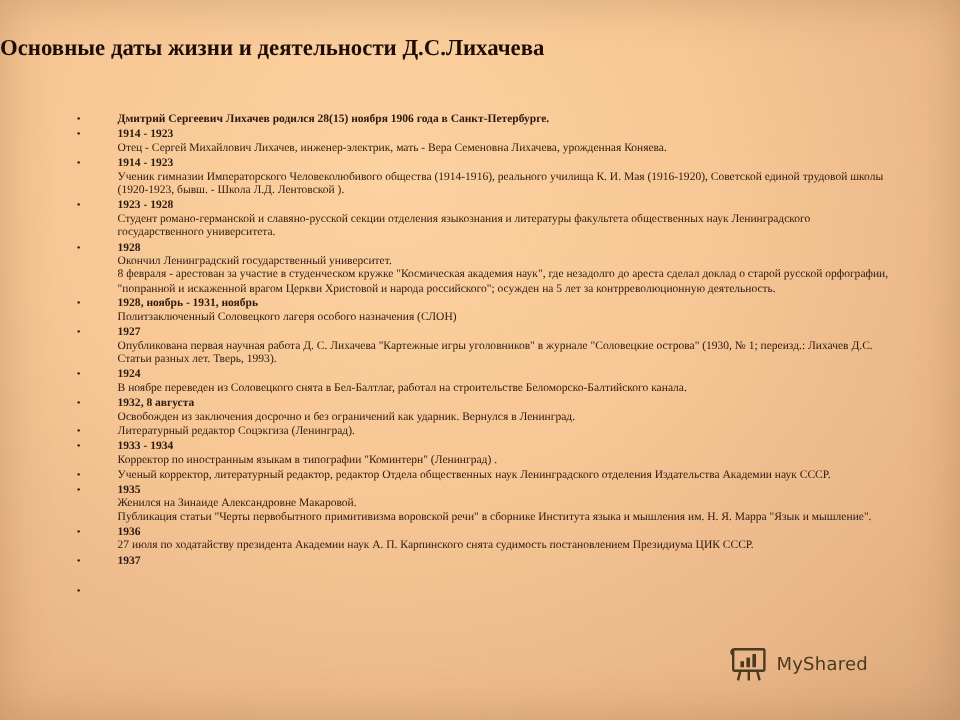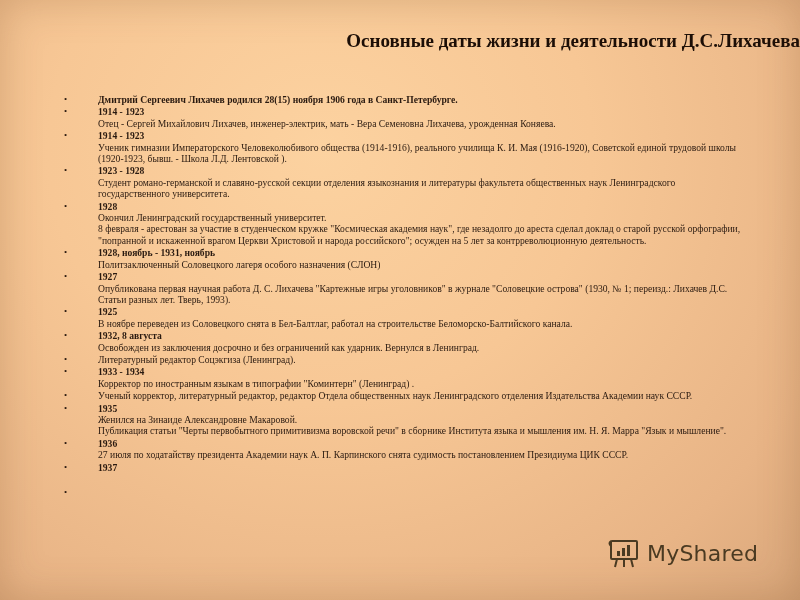--- a/index.html
+++ b/index.html
@@ -7,39 +7,39 @@
     width: 800px; height: 600px; overflow: hidden; position: relative;
     background: radial-gradient(ellipse at 40% 25%, #fcd2a0 0%, #f7c795 40%, #e8b486 80%, #d9a77b 100%);
     font-family: "Liberation Serif", serif;
     color: #2a1a10;
   }
   .frame {
     position: absolute; left: 0; top: 0; width: 800px; height: 600px;
     box-shadow: inset 0 0 40px rgba(120,70,30,0.25);
   }
   .title {
-    position: absolute; left: 0; width: 800px; top: 30px; text-align: right;
+    position: absolute; left: 0; width: 800px; top: 30px; text-align: left;
     font-size: 19px; font-weight: bold; color: #1c0e06;
   }
   .list {
     position: absolute; left: 64px; top: 94px; width: 680px;
     margin: 0; padding: 0; list-style: none;
     font-size: 9.6px; line-height: 11.4px;
   }
   .item { position: relative; padding-left: 34px; margin-bottom: 1px; }
   .bullet { position: absolute; left: 0; top: 0; font-size: 9px; }
   .date { font-weight: bold; display: block; }
   .lead { font-weight: bold; }
   .desc { display: block; }
   .empty { height: 12px; margin-top: 14px; }
   .logo {
     position: absolute; left: 607px; top: 536px;
     display: flex; align-items: center; gap: 6px; color: #4a3a22;
   }
-  .logo-text { font-family: "DejaVu Sans", sans-serif; font-size: 22px; letter-spacing: 0.2px; }
+  .logo-text { font-family: "DejaVu Sans", sans-serif; font-size: 15px; letter-spacing: 0.2px; }
 </style>
 </head>
 <body>
 
 <div class="frame"></div>
 
 <div class="title">Основные даты жизни и деятельности Д.С.Лихачева</div>
 
 <ul class="list">
   <li class="item">
@@ -72,21 +72,21 @@
     <span class="date">1928, ноябрь - 1931, ноябрь</span>
     <span class="desc">Политзаключенный Соловецкого лагеря особого назначения (СЛОН)</span>
   </li>
   <li class="item">
     <span class="bullet">•</span>
     <span class="date">1927</span>
     <span class="desc">Опубликована первая научная работа Д. С. Лихачева "Картежные игры уголовников" в журнале "Соловецкие острова" (1930, № 1; переизд.: Лихачев Д.С. Статьи разных лет. Тверь, 1993).</span>
   </li>
   <li class="item">
     <span class="bullet">•</span>
-    <span class="date">1925</span>
+    <span class="date">1924</span>
     <span class="desc">В ноябре переведен из Соловецкого снята в Бел-Балтлаг, работал на строительстве Беломорско-Балтийского канала.</span>
   </li>
   <li class="item">
     <span class="bullet">•</span>
     <span class="date">1932, 8 августа</span>
     <span class="desc">Освобожден из заключения досрочно и без ограничений как ударник. Вернулся в Ленинград.</span>
   </li>
   <li class="item">
     <span class="bullet">•</span>
     <span class="desc">Литературный редактор Соцэкгиза (Ленинград).</span>

